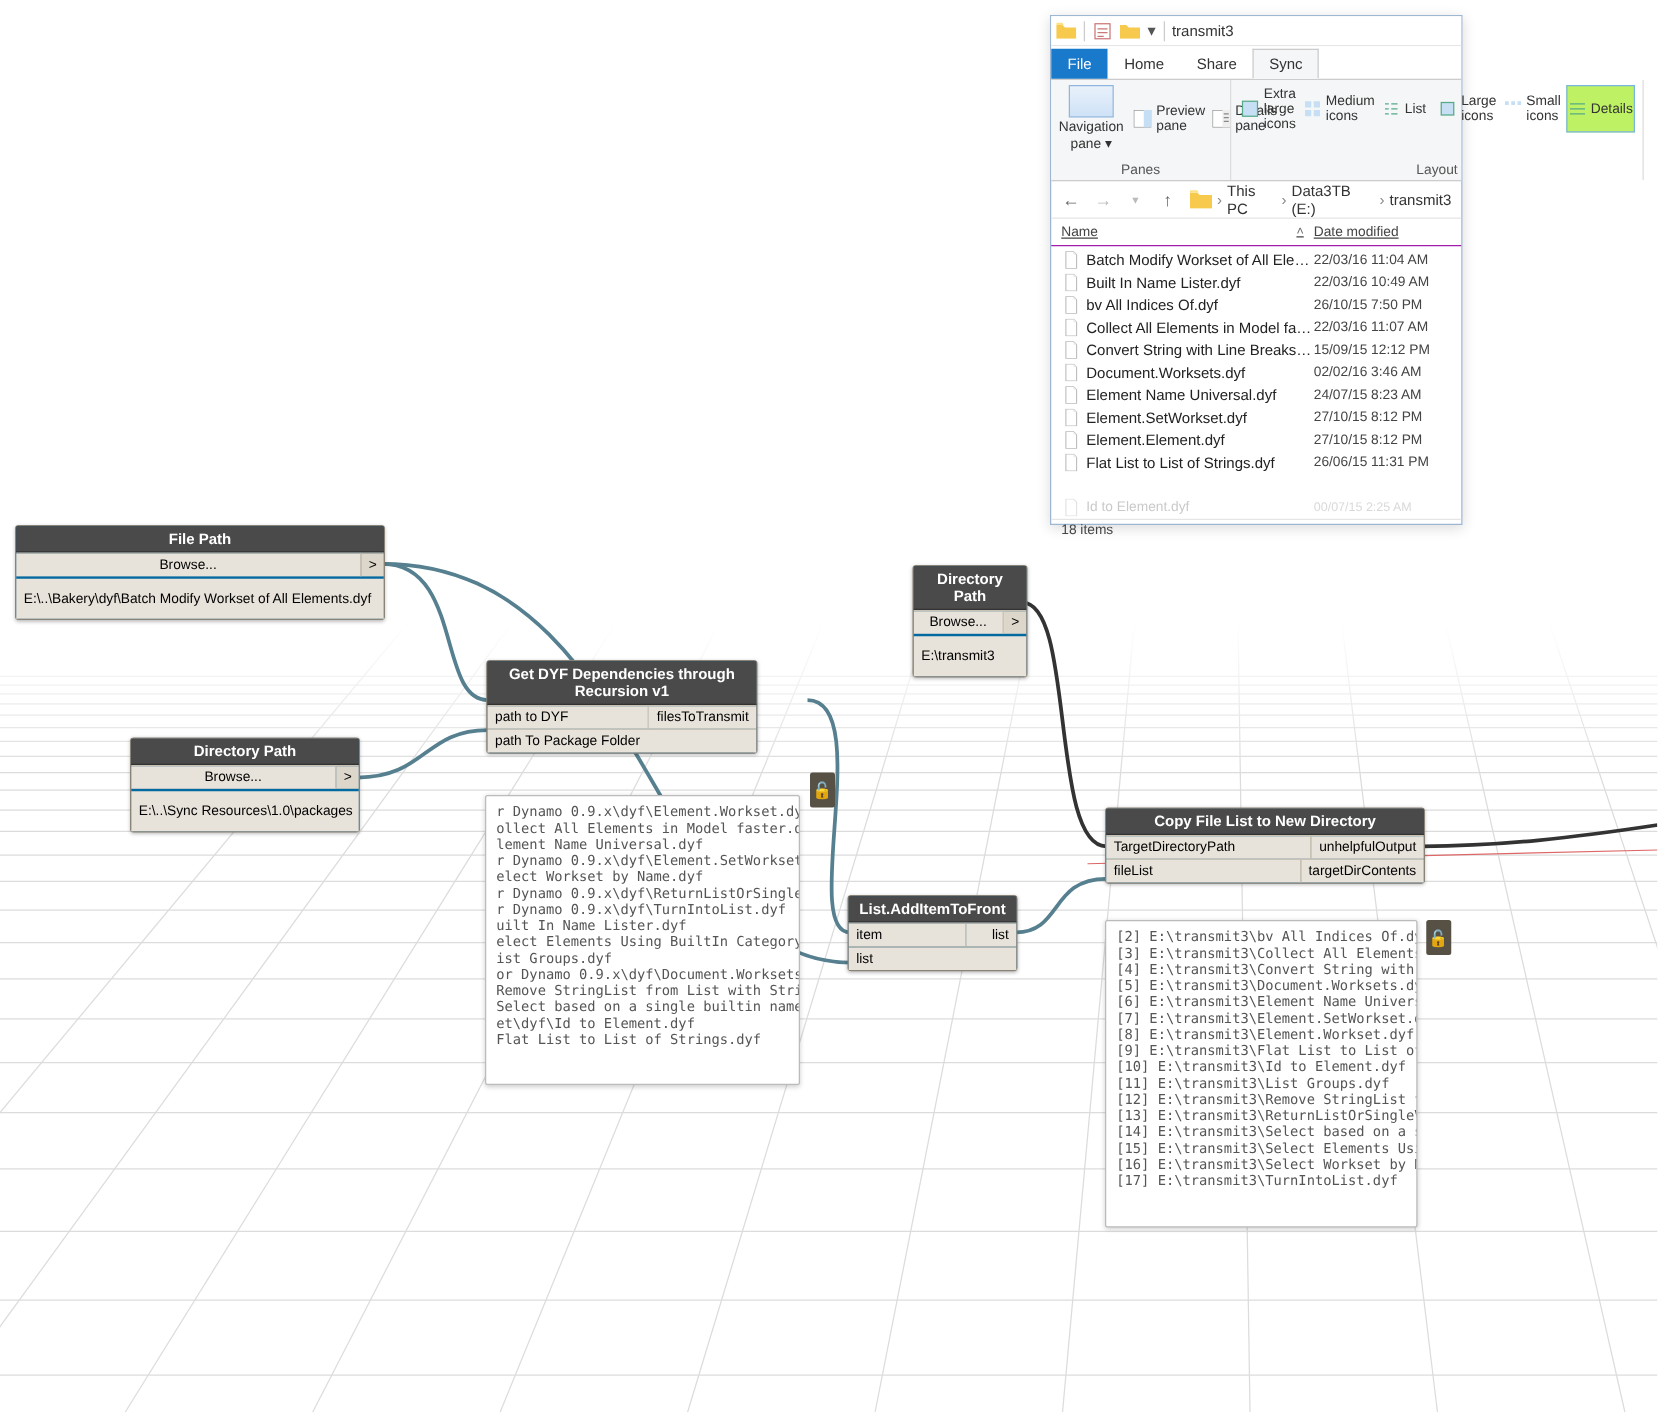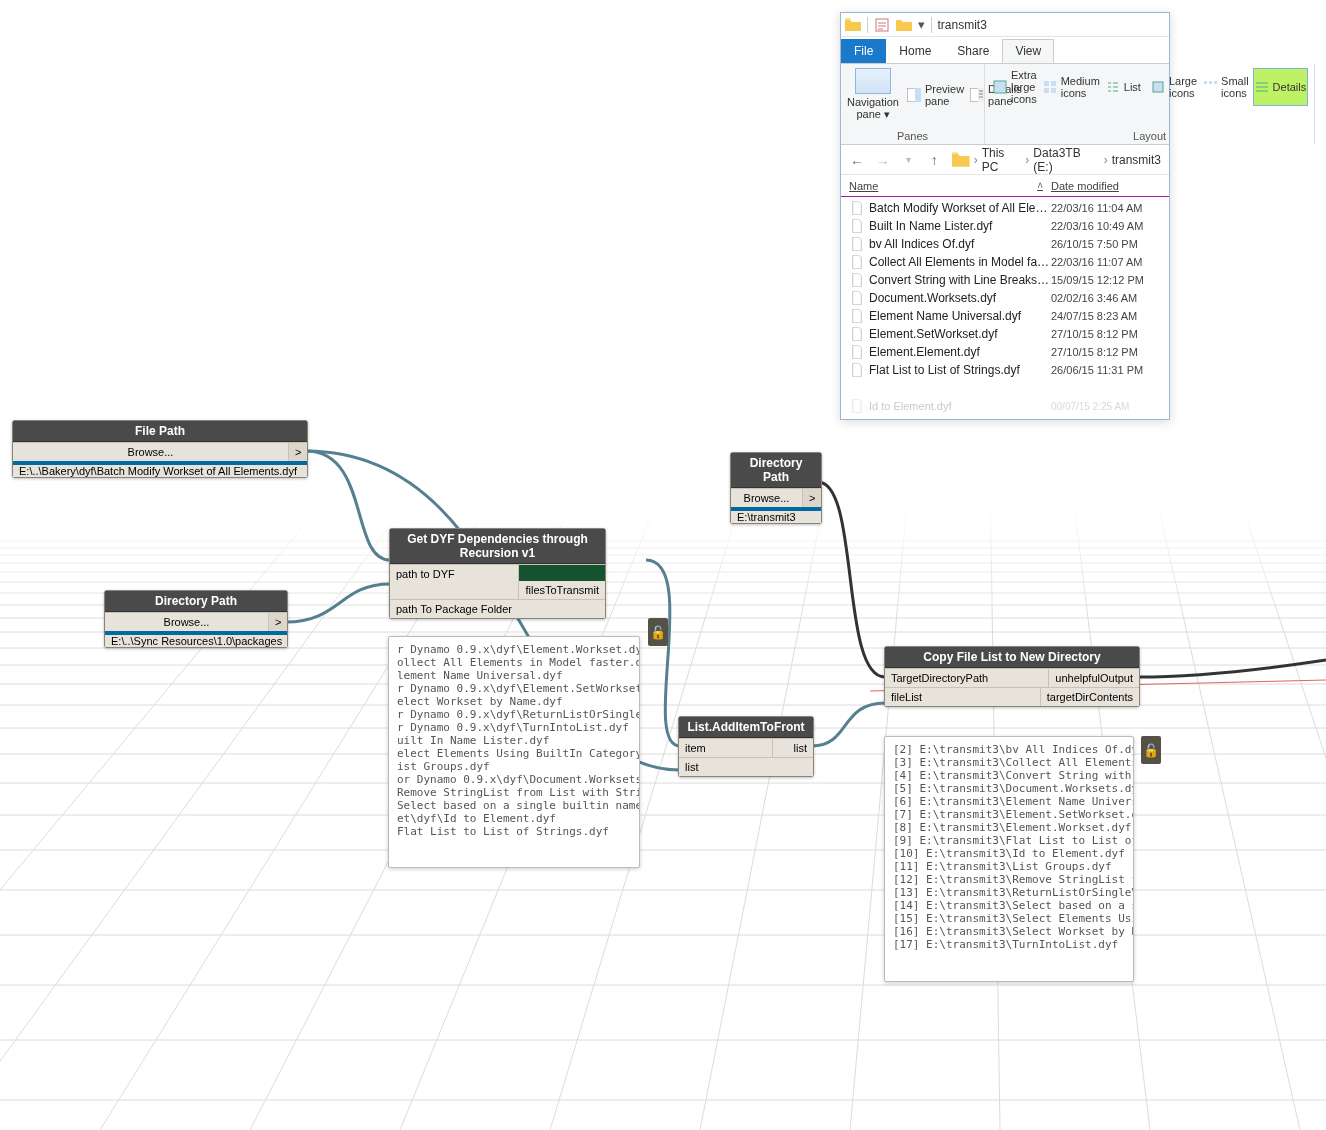--- a/index.html
+++ b/index.html
@@ -16,21 +16,21 @@
 .canvas {
   position: absolute;
   top: 0; left: 0; width: 1326px; height: 1130px;
   background: #fff;
 }
 .canvas svg.gridbg { position:absolute; top:0; left:0; }
 
 
 .node {
   position: absolute;
-  background: #14532d;
+  background: #0c4a6e;
   border: 1px solid #8a8478;
   border-radius: 3px;
   box-shadow: 0 1px 3px rgba(0,0,0,0.25);
   font-size: 11px;
 }
 .node .title {
   background: #4a4a4a;
   color: #fff;
   text-align: center;
   padding: 3px 6px;
@@ -48,23 +48,23 @@
   padding: 3px 6px;
   background: #e8e3da;
   border-right: 1px solid #c8c2b5;
   white-space: nowrap;
 }
 .node .cell:last-child { border-right: none; }
 .node .cell.chevron {
   width: 18px; text-align: center; background:#ddd7cb;
 }
 .node .fullrow {
-  padding: 0 6px;
+  padding: 10px 6px;
   background: #e8e3da;
-  border-top: 4px solid #0369a1;
+  border-top: 2px solid #0369a1;
   white-space: nowrap;
 }
 
 
 .preview {
   position: absolute;
   background: #fff;
   border: 1px solid #bbb;
   border-radius: 2px;
   box-shadow: 0 1px 4px rgba(0,0,0,0.2);
@@ -263,21 +263,21 @@
       <div class="cell" style="flex:1;text-align:center;">Browse...</div>
       <div class="cell chevron">&gt;</div>
     </div>
     <div class="fullrow">E:\transmit3</div>
   </div>
 
   <div class="node" style="left:389px; top:528px; width:217px;">
     <div class="title">Get DYF Dependencies through Recursion v1</div>
     <div class="row">
       <div class="cell" style="flex:1;">path to DYF</div>
-      <div class="cell" style="text-align:right;margin-top:16px;">filesToTransmit</div>
+      <div class="cell" style="text-align:right;">filesToTransmit</div>
     </div>
     <div class="row">
       <div class="cell" style="flex:1;">path To Package Folder</div>
     </div>
   </div>
 
   <div class="pin" style="left:648px; top:618px;">🔓</div>
   <div class="preview" style="left:388px; top:636px; width:252px; height:232px;" id="preview1">r Dynamo 0.9.x\dyf\Element.Workset.dyf
 ollect All Elements in Model faster.dyf
 lement Name Universal.dyf
@@ -357,21 +357,21 @@
       </span>
       <span style="color:#555;font-size:13px;">▾</span>
       <span class="sep"></span>
       <span class="titletext">transmit3</span>
     </div>
 
     <div class="tabs">
       <div class="tab file">File</div>
       <div class="tab">Home</div>
       <div class="tab">Share</div>
-      <div class="tab active">View</div>
+      <div class="tab active">Sync</div>
     </div>
 
     <div class="ribbon">
       <div class="ribbon-group" style="width:144px;">
         <div class="content">
           <div class="navpane-btn">
             <div class="big"></div>
             <span style="text-align:center;">Navigation pane ▾</span>
           </div>
           <div class="ribbon-col">
@@ -599,15 +599,16 @@
       </div>
     <div class="file-row cut" style="padding-left:8px;">
         <span class="fi">
           <svg viewBox="0 0 14 16" width="12" height="14">
             <path fill="#fff" stroke="#bbb" d="M2 0h7l3 3v13H2z"></path>
           </svg>
         </span>
         <span class="fname" style="font-size:11px;color:#888;">Id to Element.dyf</span>
         <span class="fdate" style="font-size:10px;color:#aaa;">00/07/15 2:25 AM</span>
     </div>
+    <div class="status">18 items</div>
   </div>
 
 </div>
 
 </body></html>

